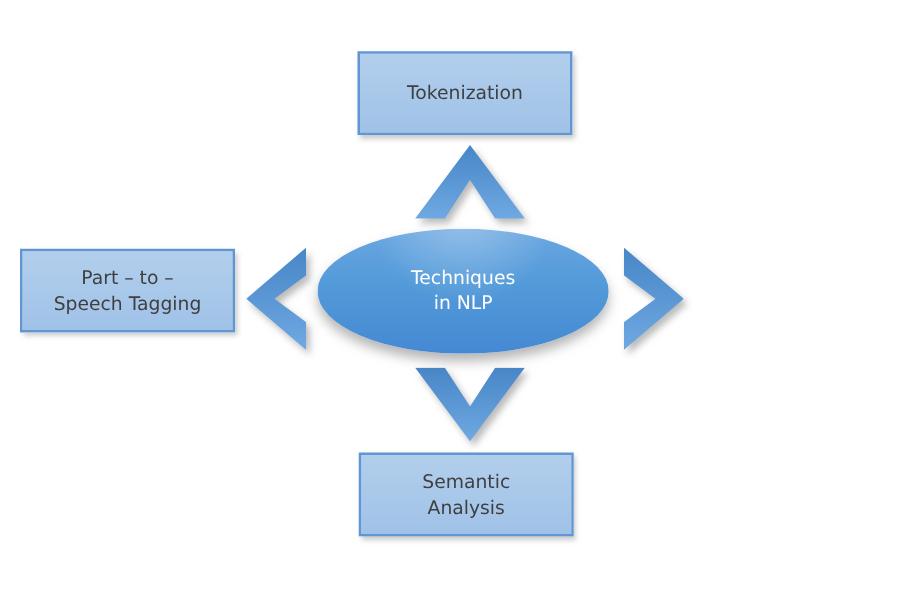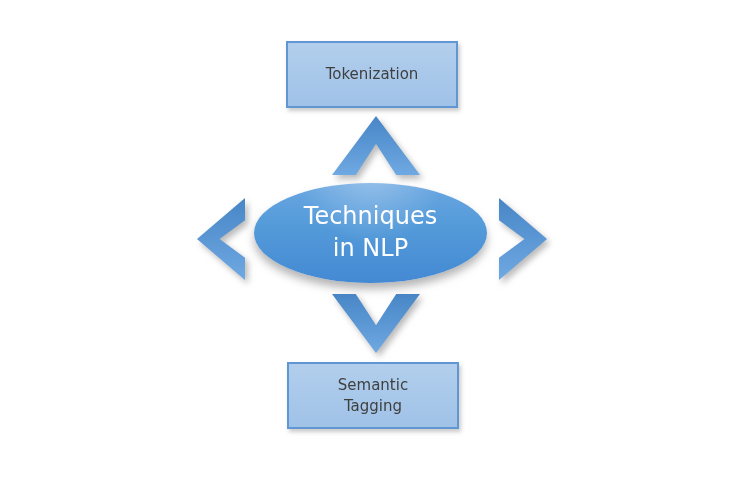--- a/index.html
+++ b/index.html
@@ -47,21 +47,21 @@
     border-radius: 50%;
     background:
       radial-gradient(ellipse at 50% -10%, rgba(255,255,255,0.30), rgba(255,255,255,0) 45%),
       linear-gradient(180deg, #69a6e1 0%, #539ad9 45%, #4489d3 100%);
     box-shadow: 0 6px 9px rgba(120,120,120,0.55);
     display: flex;
     align-items: center;
     justify-content: center;
   }
   .center-label {
-    font-size: 24px;
+    font-size: 15px;
     line-height: 1.32;
     color: #ffffff;
     text-align: center;
     white-space: pre-line;
   }
 
   
   .chev-wrap {
     position: absolute;
     filter: drop-shadow(3px 4px 3px rgba(130,130,130,0.55));
@@ -86,23 +86,27 @@
 
 <div class="canvas">
 
   <div class="node top">
     <span class="node-label">Tokenization</span>
   </div>
 
 
   <div class="node bottom">
     <span class="node-label">Semantic
-Tagging</span>
+Analysis</span>
   </div>
 
+  <div class="node left">
+    <span class="node-label">Part – to –
+Speech Tagging</span>
+  </div>
 
   <div class="chev-wrap up">
     <div class="chevron up"></div>
   </div>
   <div class="chev-wrap down">
     <div class="chevron down"></div>
   </div>
   <div class="chev-wrap left">
     <div class="chevron left"></div>
   </div>

